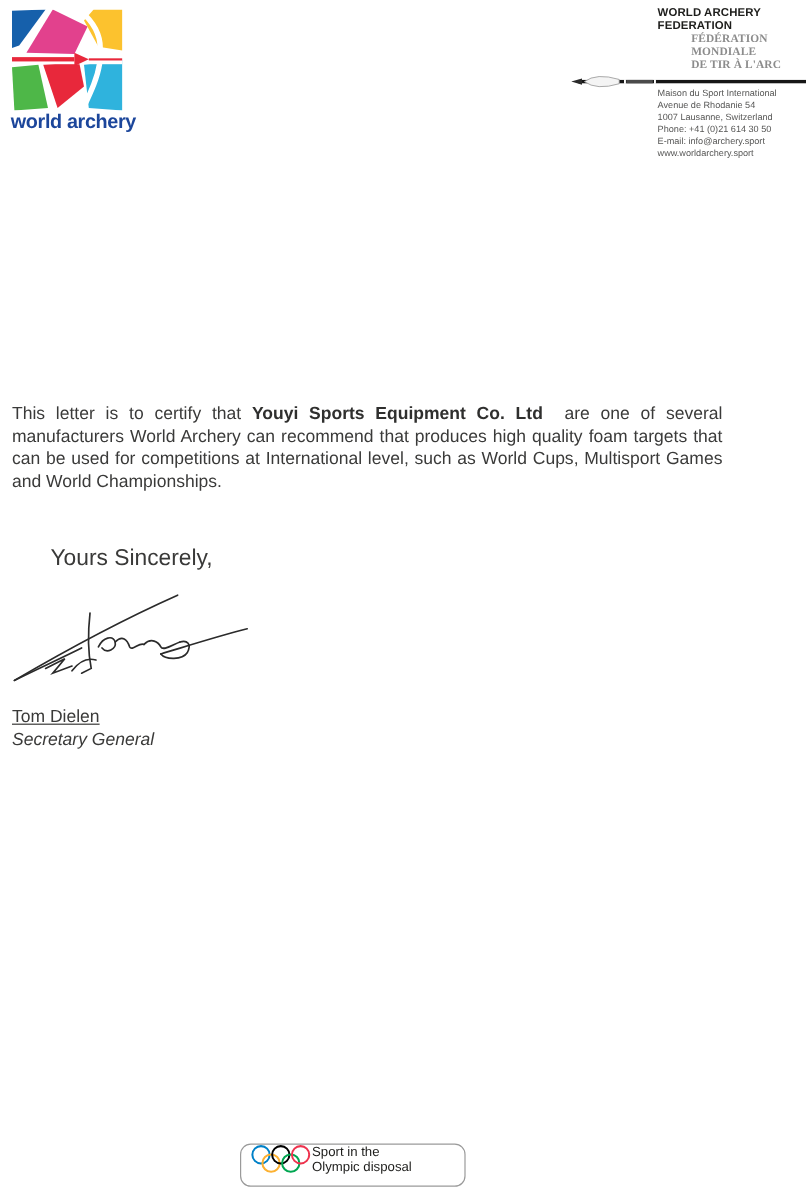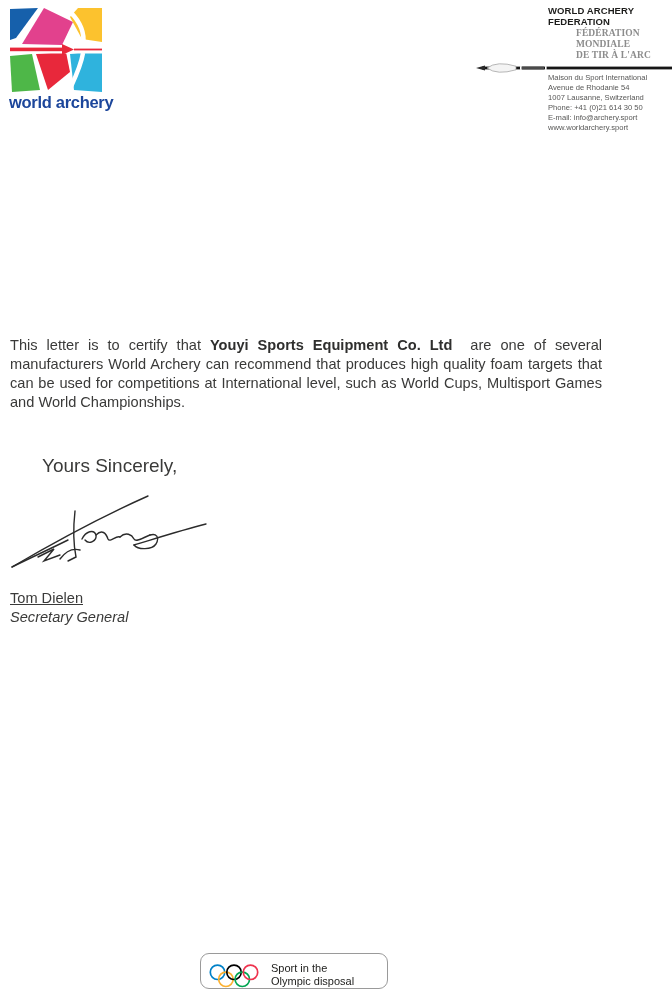--- a/index.html
+++ b/index.html
@@ -37,21 +37,21 @@
   .para1 b { color:#2f2f2e; }
   .para2   { position:absolute; left:10px; top:421px; font-size:14.6px; }
   .closing { position:absolute; left:10px; top:455px; font-size:19px;margin-left:32px; }
   .signature { position:absolute; left:8px; top:489px; }
   .signer-name  { position:absolute; left:10px; top:590px; font-size:14.6px;text-decoration:underline; }
   .signer-title { position:absolute; left:10px; top:609px; font-size:14.6px;font-style:italic; }
   
   .footer-box {
     position:absolute; left:200px; top:953px; width:188px; height:36px;
     border:1px solid #9a9a9a; border-radius:9px; box-sizing:border-box;
-    display:flex; align-items:flex-end; gap:12px; padding:0 8px; background:#fff;
+    display:flex; align-items:flex-start; gap:1px; padding:0 8px; background:#fff;
   }
   .footer-text { font-size:11px; line-height:13px; color:#1d1d1b; }
 </style>
 </head>
 <body>
 
 <div class="page">
 
   <div class="logo-block">
     <svg class="logo-mark" width="92" height="84" viewBox="0 0 92 84" xmlns="http://www.w3.org/2000/svg">

